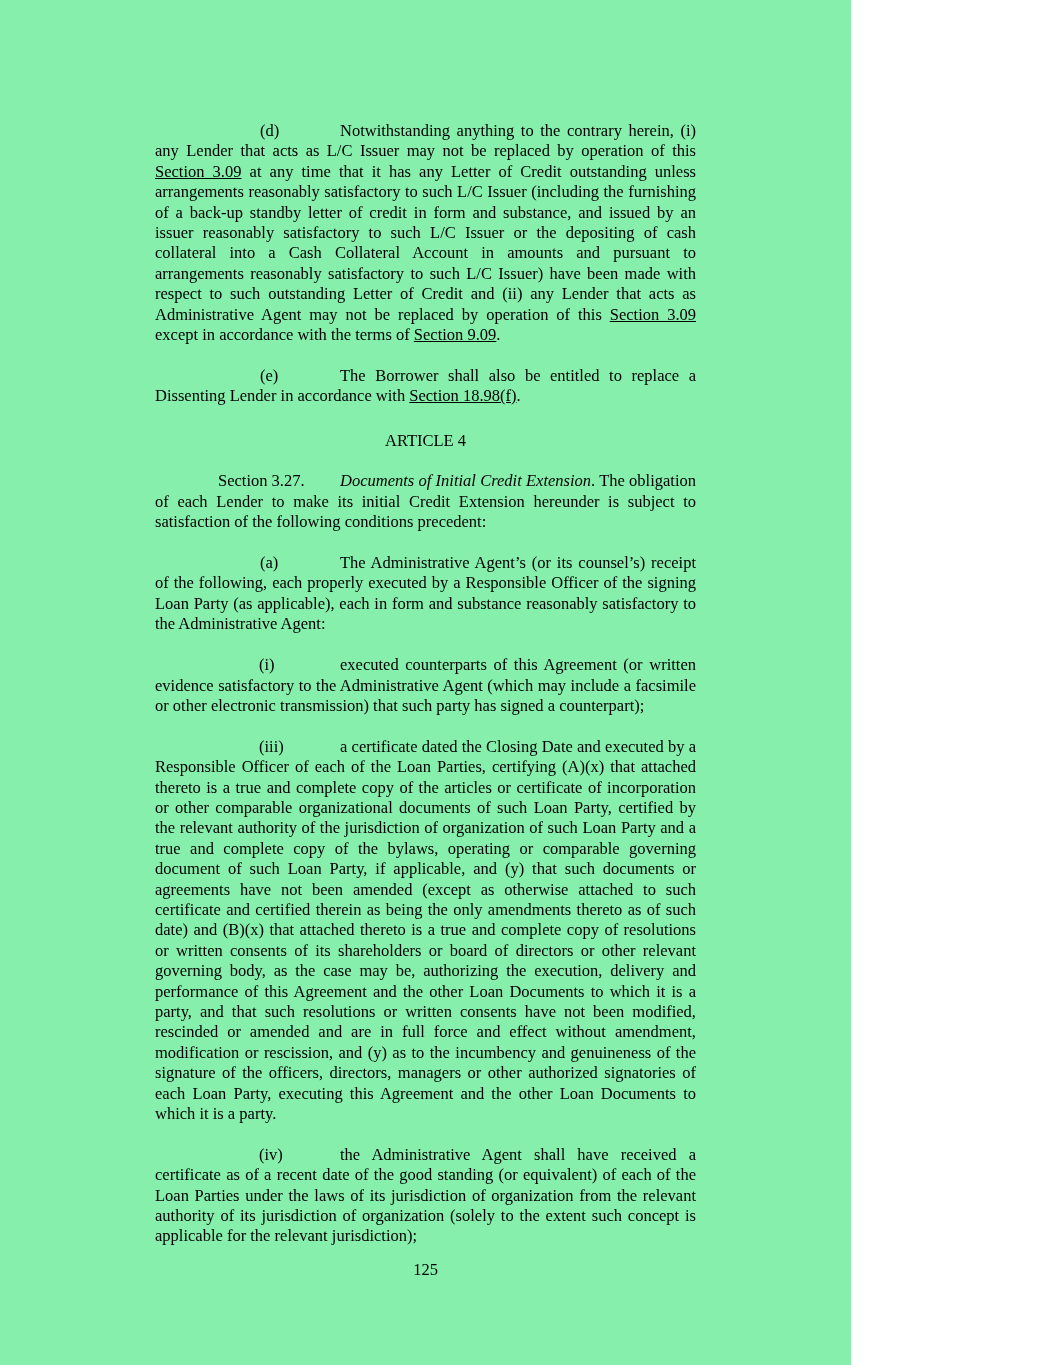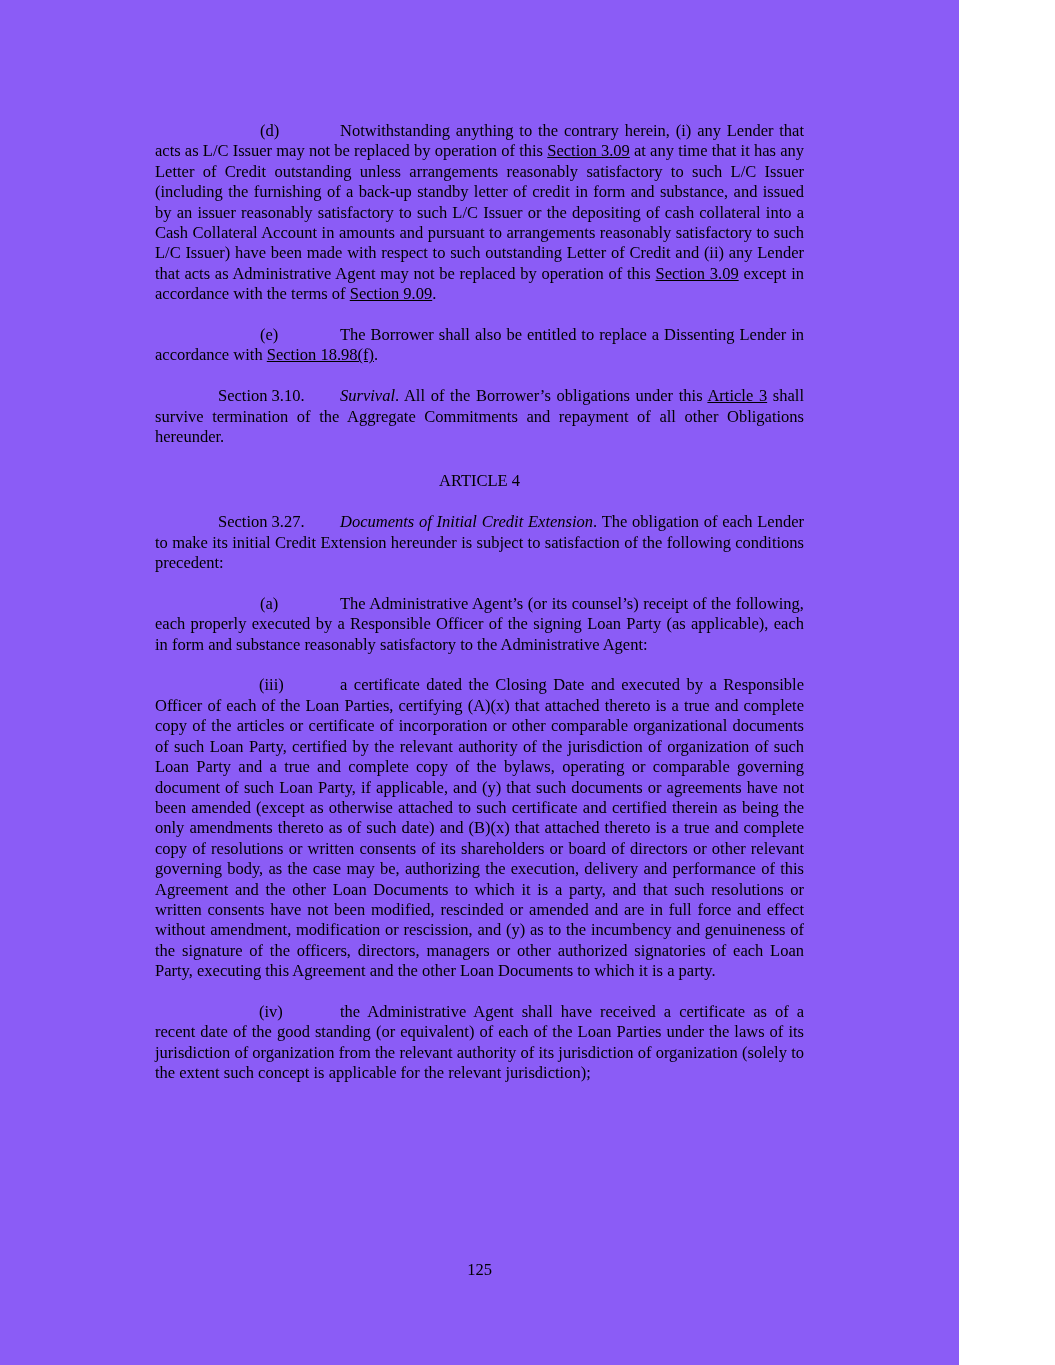--- a/index.html
+++ b/index.html
@@ -1,21 +1,21 @@
 <!DOCTYPE html>
 <html><head>
 <meta charset="utf-8">
 <style>
   html, body { margin: 0; padding: 0; background: #ffffff; }
   .page {
     position: relative;
-    width: 959px;
+    width: 851px;
     height: 1365px;
     box-sizing: border-box;
-    background: #8b5cf6;
+    background: #86efac;
     color: #000000;
     font-family: "Liberation Serif", "DejaVu Serif", serif;
     font-size: 16.5px;
     line-height: 20.4px;
     padding: 121px 155px 0 155px;
     overflow: hidden;
   }
   p.para { margin: 0 0 20.4px 0; text-align: justify; }
   .ind-a { text-indent: 105px; }   
   .ind-b { text-indent: 63px; }    
@@ -37,30 +37,30 @@
 </style>
 </head>
 <body>
 
 <div class="page">
 
   <p class="para ind-a"><span class="tab lbl-a">(d)</span><span>Notwithstanding anything to the contrary herein, (i) any Lender that acts as L/C Issuer may not be replaced by operation of this </span><span class="u">Section 3.09</span><span> at any time that it has any Letter of Credit outstanding unless arrangements reasonably satisfactory to such L/C Issuer (including the furnishing of a back-up standby letter of credit in form and substance, and issued by an issuer reasonably satisfactory to such L/C Issuer or the depositing of cash collateral into a Cash Collateral Account in amounts and pursuant to arrangements reasonably satisfactory to such L/C Issuer) have been made with respect to such outstanding Letter of Credit and (ii) any Lender that acts as Administrative Agent may not be replaced by operation of this </span><span class="u">Section 3.09</span><span> except in accordance with the terms of </span><span class="u">Section 9.09</span><span>.</span></p>
 
   <p class="para ind-a"><span class="tab lbl-a">(e)</span><span>The Borrower shall also be entitled to replace a Dissenting Lender in accordance with </span><span class="u">Section 18.98(f)</span><span>.</span></p>
 
-  <p class="para ind-b"><span class="tab lbl-b">Section 3.10.</span><span class="it">Survival</span><span>.  All of the Borrower’s obligations under this </span><span class="u">Article 3</span><span> shall survive termination of the Aggregate Commitments and repayment of all other Obligations hereunder.</span></p>
 
   <div class="heading">
     <p>ARTICLE 4</p>
   </div>
 
   <p class="para ind-b"><span class="tab lbl-b">Section 3.27.</span><span class="it">Documents of Initial Credit Extension</span><span>.  The obligation of each Lender to make its initial Credit Extension hereunder is subject to satisfaction of the following conditions precedent:</span></p>
 
   <p class="para ind-a"><span class="tab lbl-a">(a)</span><span>The Administrative Agent’s (or its counsel’s) receipt of the following, each properly executed by a Responsible Officer of the signing Loan Party (as applicable), each in form and substance reasonably satisfactory to the Administrative Agent:</span></p>
 
+  <p class="para sub"><span class="tab lbl-c">(i)</span><span>executed counterparts of this Agreement (or written evidence satisfactory to the Administrative Agent (which may include a facsimile or other electronic transmission) that such party has signed a counterpart);</span></p>
 
 
   <p class="para sub"><span class="tab lbl-c">(iii)</span><span>a certificate dated the Closing Date and executed by a Responsible Officer of each of the Loan Parties, certifying (A)(x) that attached thereto is a true and complete copy of the articles or certificate of incorporation or other comparable organizational documents of such Loan Party, certified by the relevant authority of the jurisdiction of organization of such Loan Party and a true and complete copy of the bylaws, operating or comparable governing document of such Loan Party, if applicable, and (y) that such documents or agreements have not been amended (except as otherwise attached to such certificate and certified therein as being the only amendments thereto as of such date) and (B)(x) that attached thereto is a true and complete copy of resolutions or written consents of its shareholders or board of directors or other relevant governing body, as the case may be, authorizing the execution, delivery and performance of this Agreement and the other Loan Documents to which it is a party, and that such resolutions or written consents have not been modified, rescinded or amended and are in full force and effect without amendment, modification or rescission, and (y) as to the incumbency and genuineness of the signature of the officers, directors, managers or other authorized signatories of each Loan Party, executing this Agreement and the other Loan Documents to which it is a party.</span></p>
 
   <p class="para sub"><span class="tab lbl-c">(iv)</span><span>the Administrative Agent shall have received a certificate as of a recent date of the good standing (or equivalent) of each of the Loan Parties under the laws of its jurisdiction of organization from the relevant authority of its jurisdiction of organization (solely to the extent such concept is applicable for the relevant jurisdiction);</span></p>
 
   <div class="footer">125</div>
 
 </div>
 

